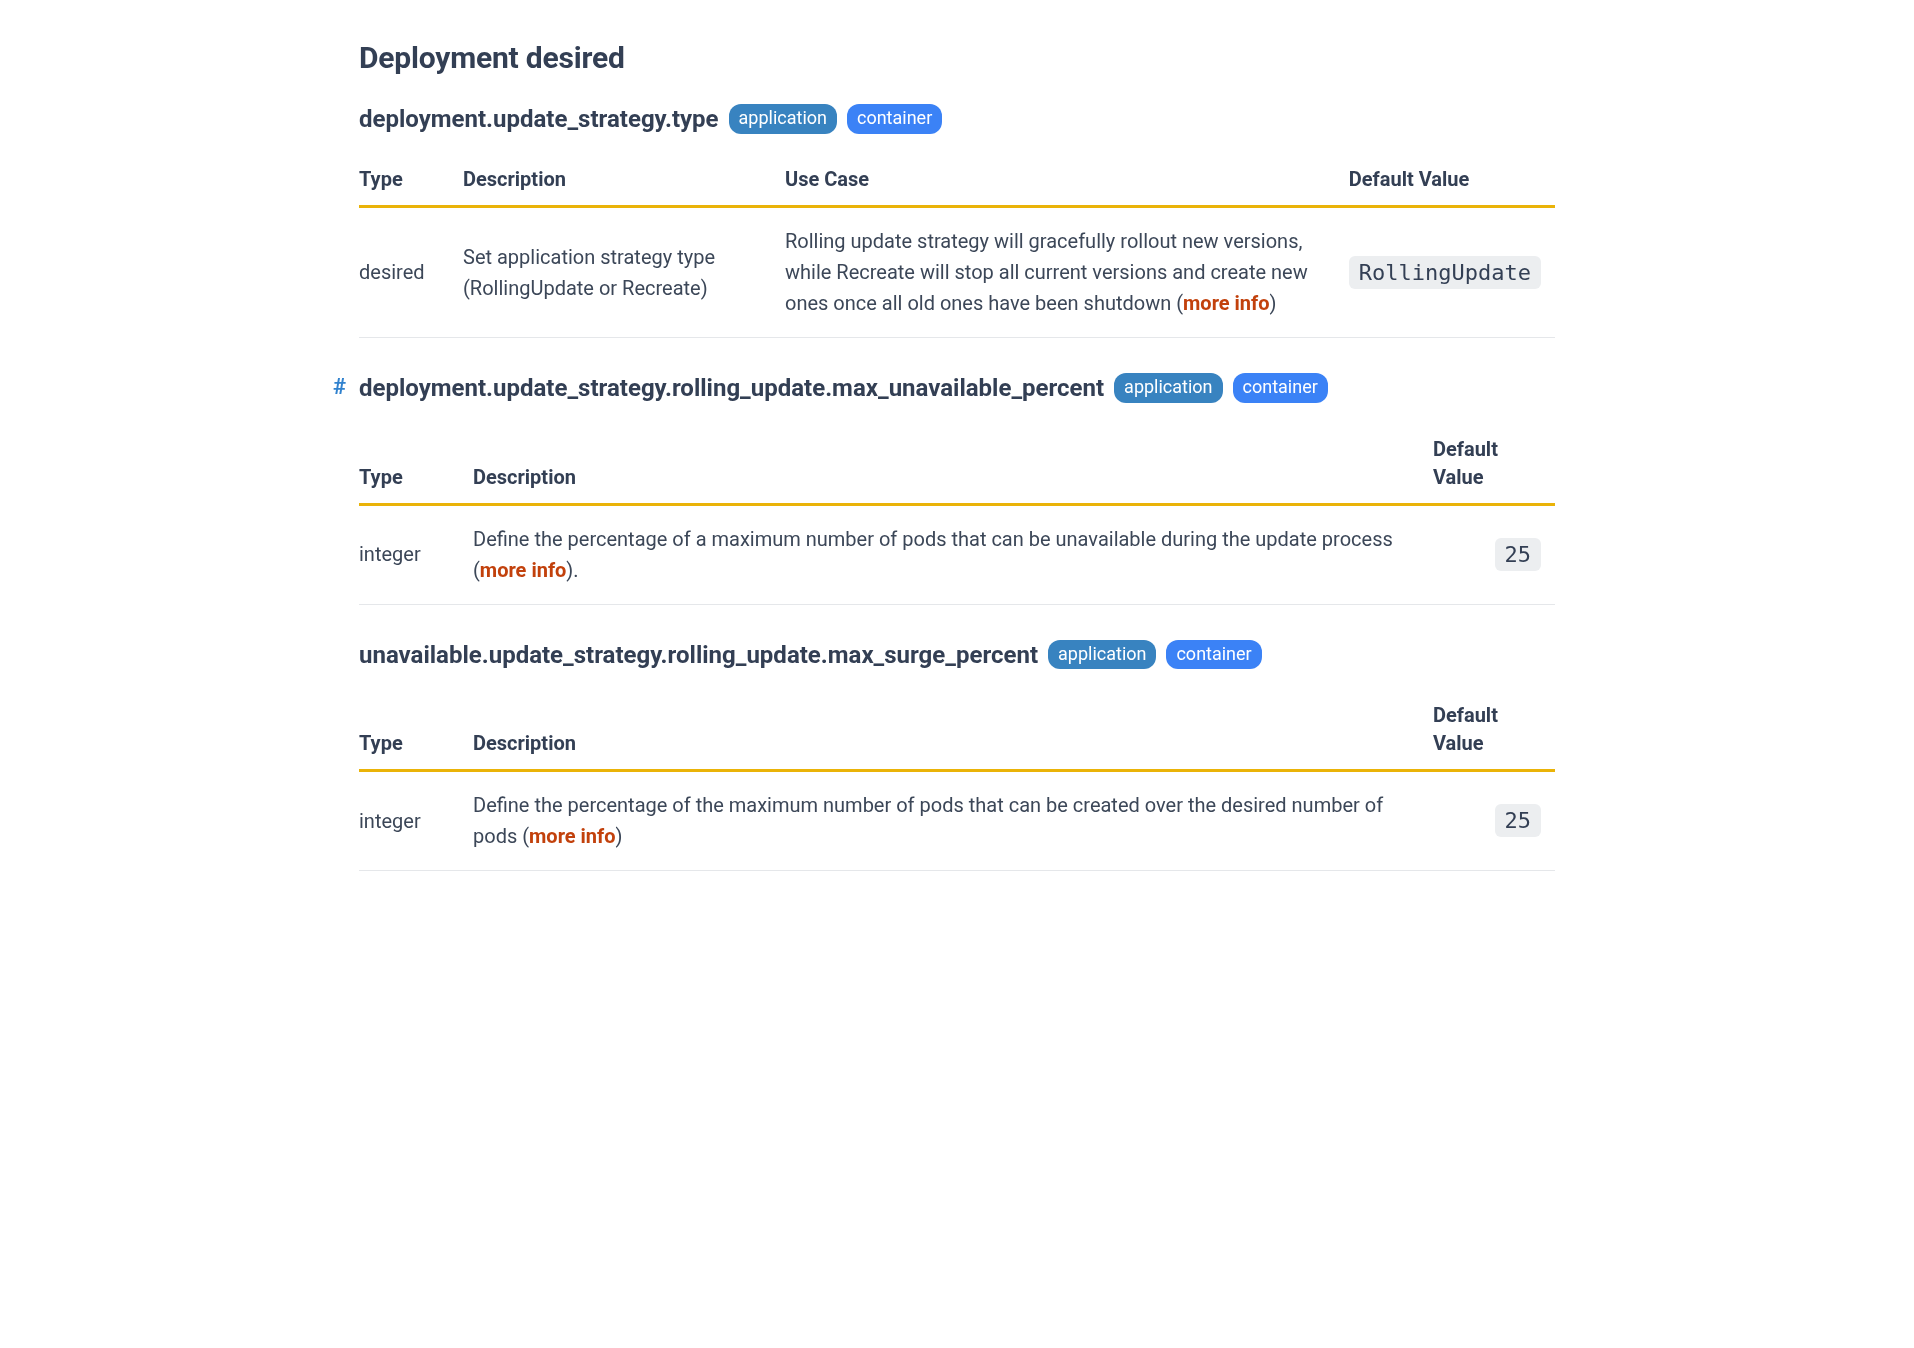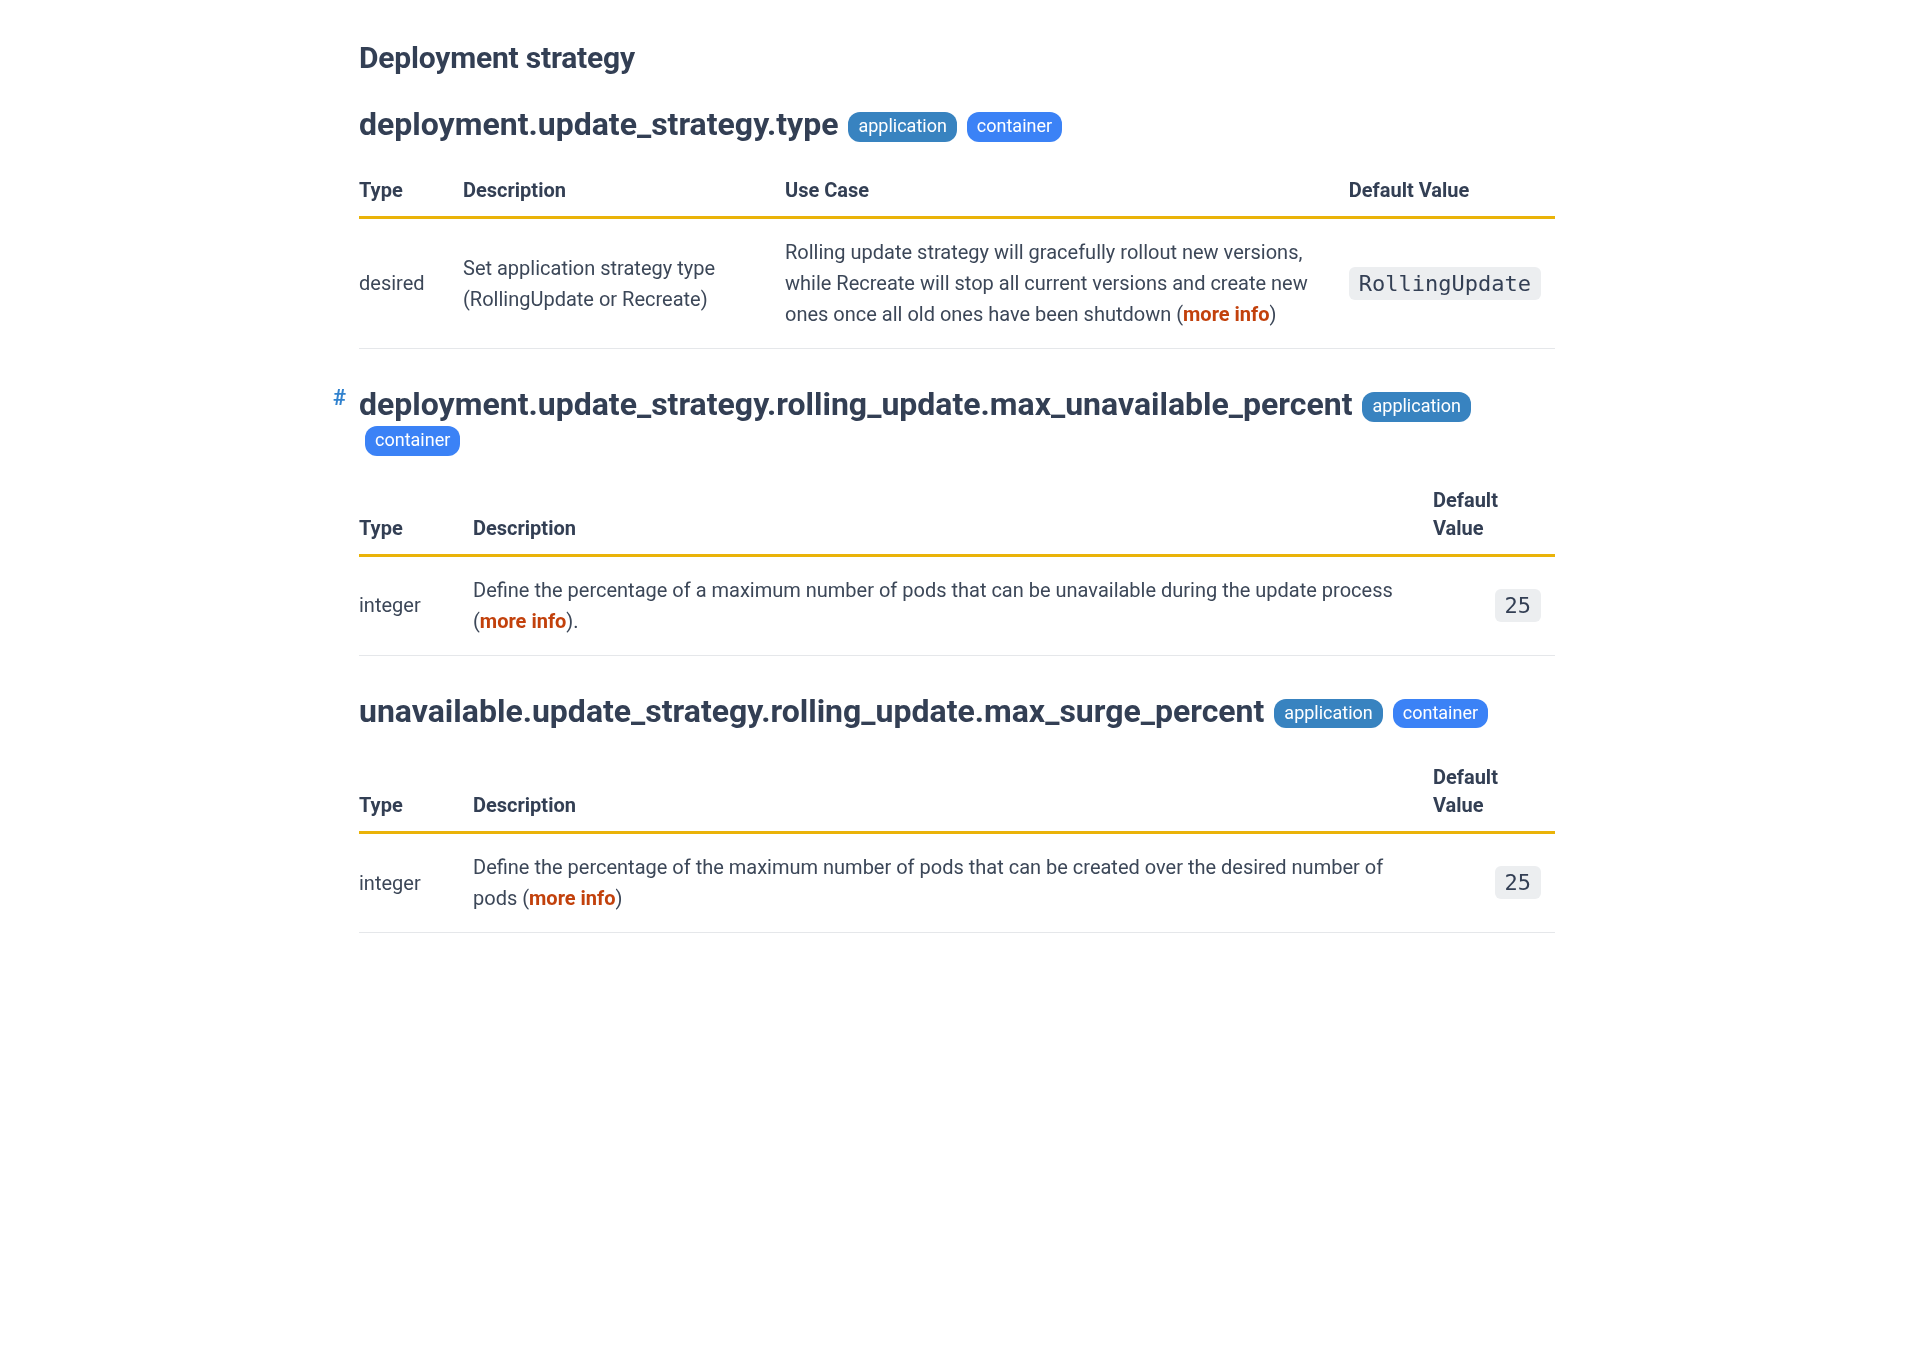--- a/index.html
+++ b/index.html
@@ -20,21 +20,21 @@
   font-weight: 700;
   color: #333f54;
   margin: 0 0 28px 0;
   letter-spacing: -0.2px;
 }
 .config-block {
   margin-bottom: 24px;
   position: relative;
 }
 h3.config-key {
-  font-size: 32px;
+  font-size: 24px;
   font-weight: 700;
   color: #333f54;
   margin: 0 0 18px 0;
   line-height: 1.35;
   display: inline;
 }
 .anchor-hash {
   position: absolute;
   left: -26px;
   top: 2px;
@@ -97,21 +97,21 @@
 }
 th.col-default, td.col-default { text-align: right; padding-right: 0; }
 td.col-default { white-space: nowrap; }
 .heading-row { margin-bottom: 4px; }
 </style>
 </head>
 <body>
 
 <div class="page">
 
-  <h2 class="section-title">Deployment strategy</h2>
+  <h2 class="section-title">Deployment desired</h2>
 
   <div class="config-block">
     <div class="heading-row">
       <h3 class="config-key">deployment.update_strategy.type</h3>
       <span class="badge application">application</span>
       <span class="badge container">container</span>
     </div>
     <table class="config-table">
       <thead>
         <tr>

